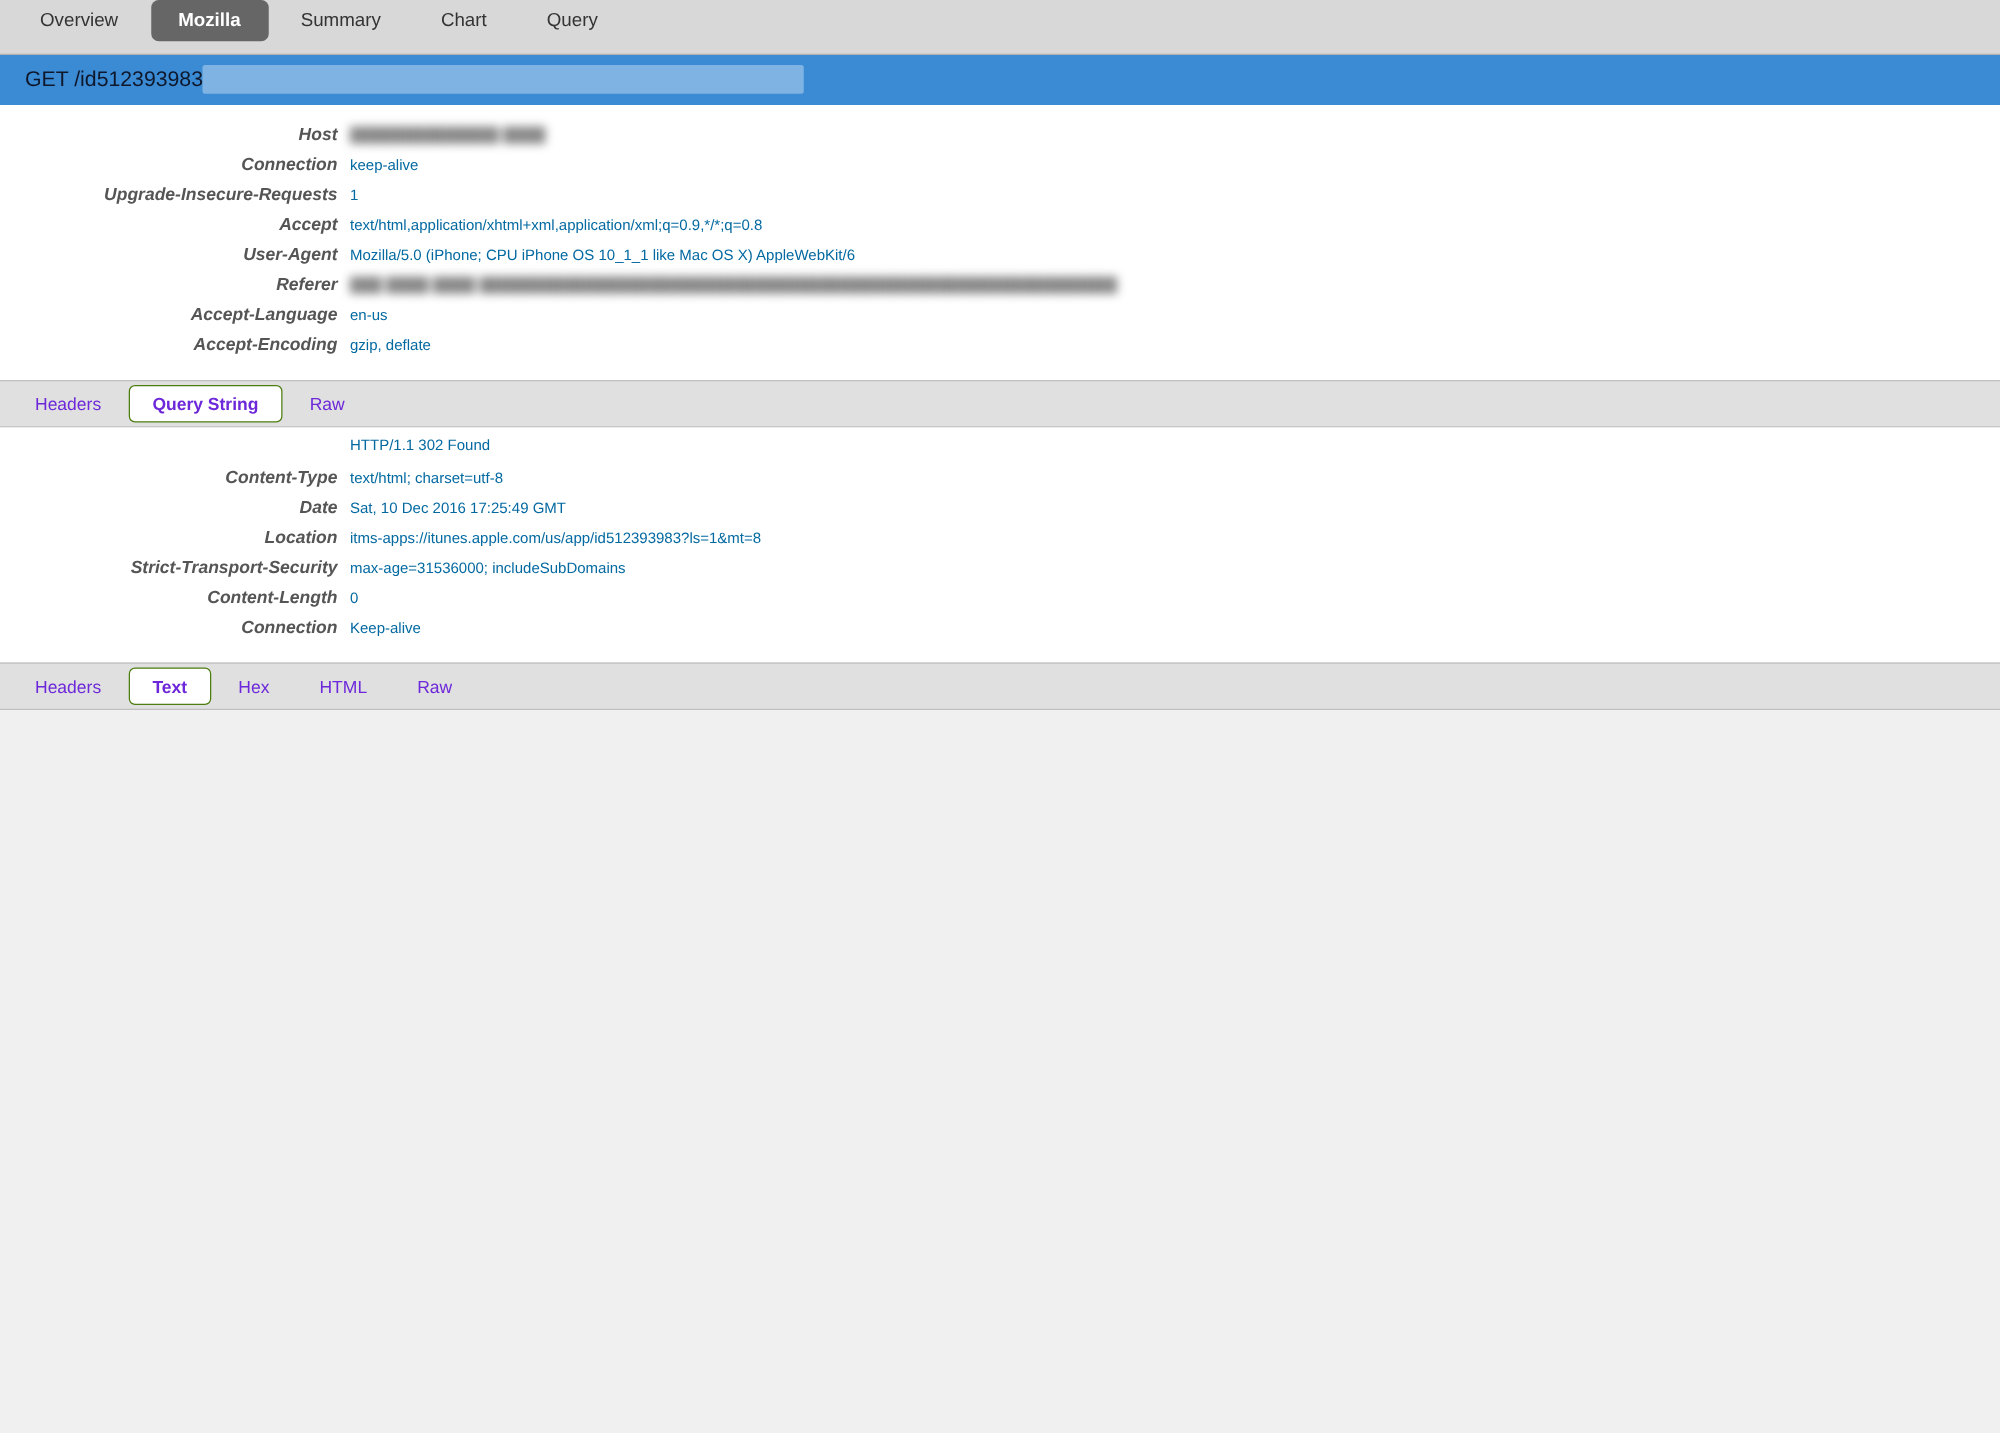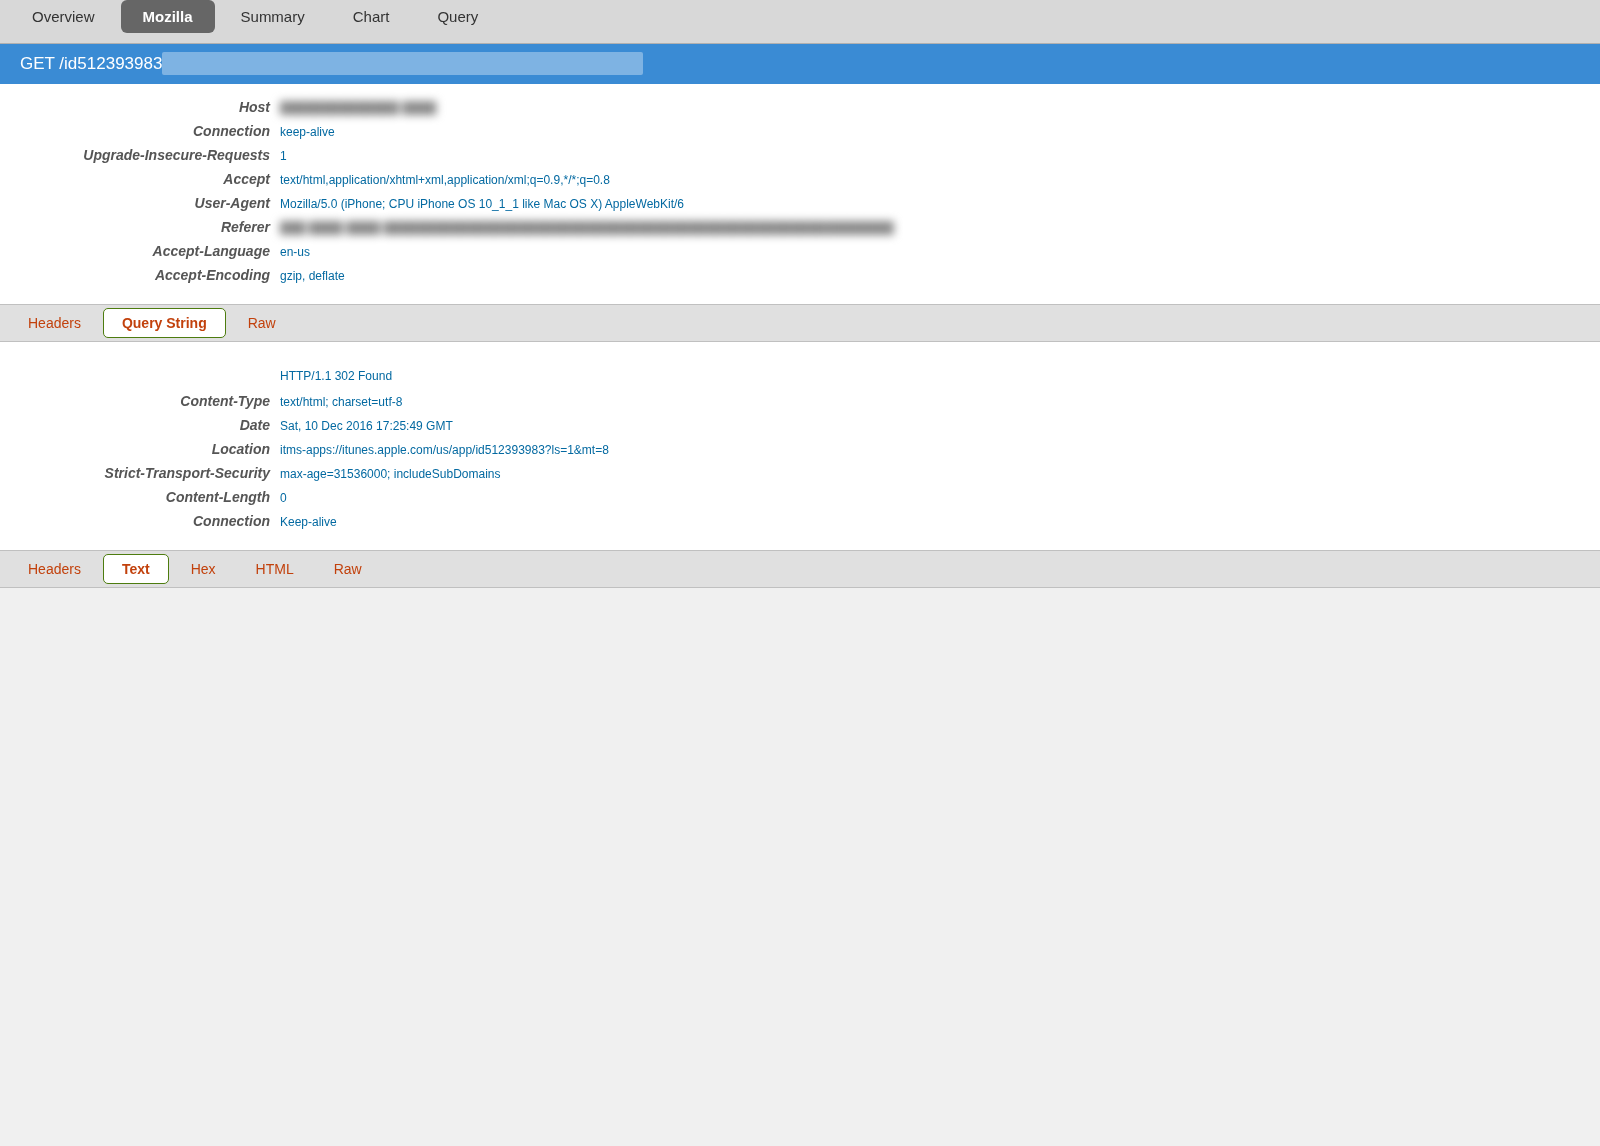--- a/index.html
+++ b/index.html
@@ -39,21 +39,21 @@
     }
 
     .top-tab.active {
       background: #666;
       color: #fff;
       font-weight: bold;
     }
 
     .request-bar {
       background: #3a8bd4;
-      color: #ffffff;
+      color: #0f172a;
       font-size: 17px;
       font-weight: 500;
       padding: 10px 20px;
       display: block;
       white-space: nowrap;
       overflow: hidden;
       text-overflow: ellipsis;
     }
 
     .request-bar .highlight {
@@ -105,37 +105,37 @@
       background: #e0e0e0;
       border-top: 1px solid #c0c0c0;
       border-bottom: 1px solid #c0c0c0;
       padding: 0 10px;
       height: 38px;
     }
 
     .sub-tab {
       padding: 6px 18px;
       font-size: 14px;
-      color: #c2410c;
+      color: #6d28d9;
       cursor: pointer;
       border-radius: 5px;
       margin-right: 4px;
       background: transparent;
       border: none;
     }
 
     .sub-tab.active {
       background: #fff;
       border: 1px solid #4d7c0f;
       font-weight: bold;
     }
 
     .response-section {
       background: #fff;
-      padding: 24px 0 16px 0;
+      padding: 4px 0 16px 0;
     }
 
     .page-wrapper {
       position: relative;
       min-height: 1146px;
     }
   </style>
 </head>
 <body>
 

